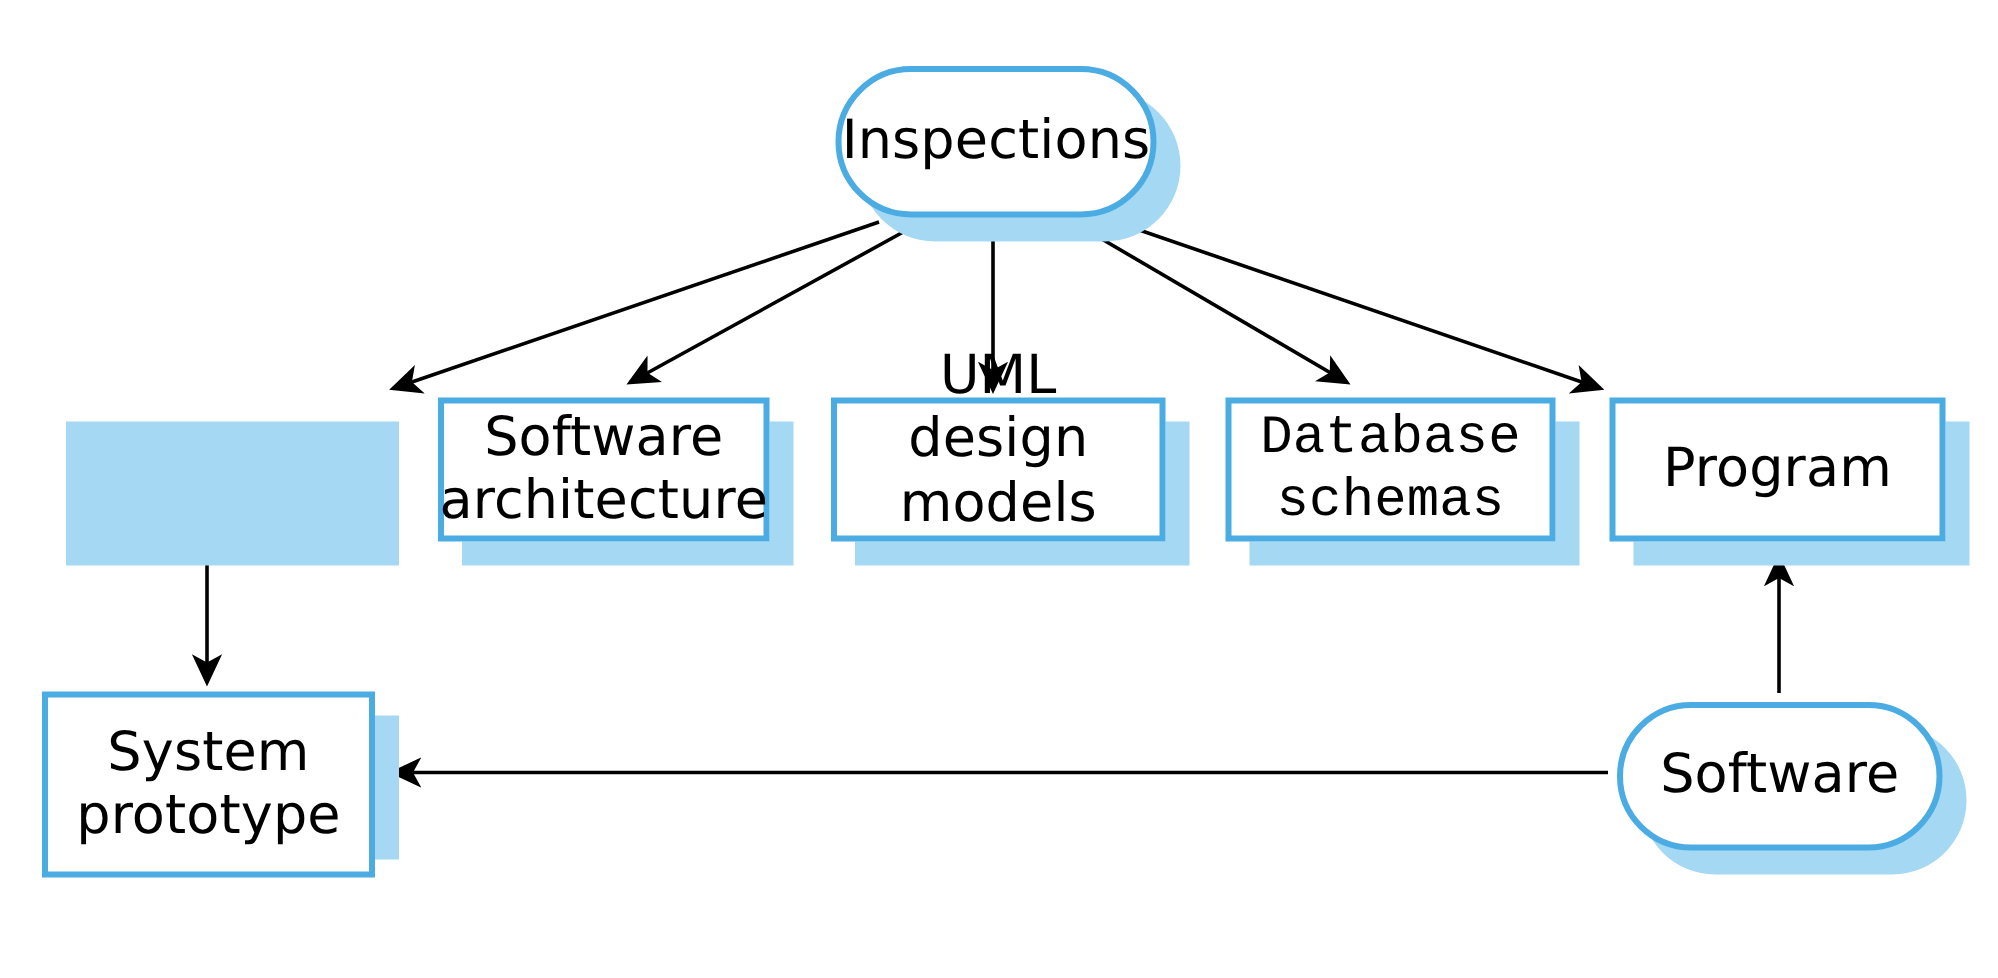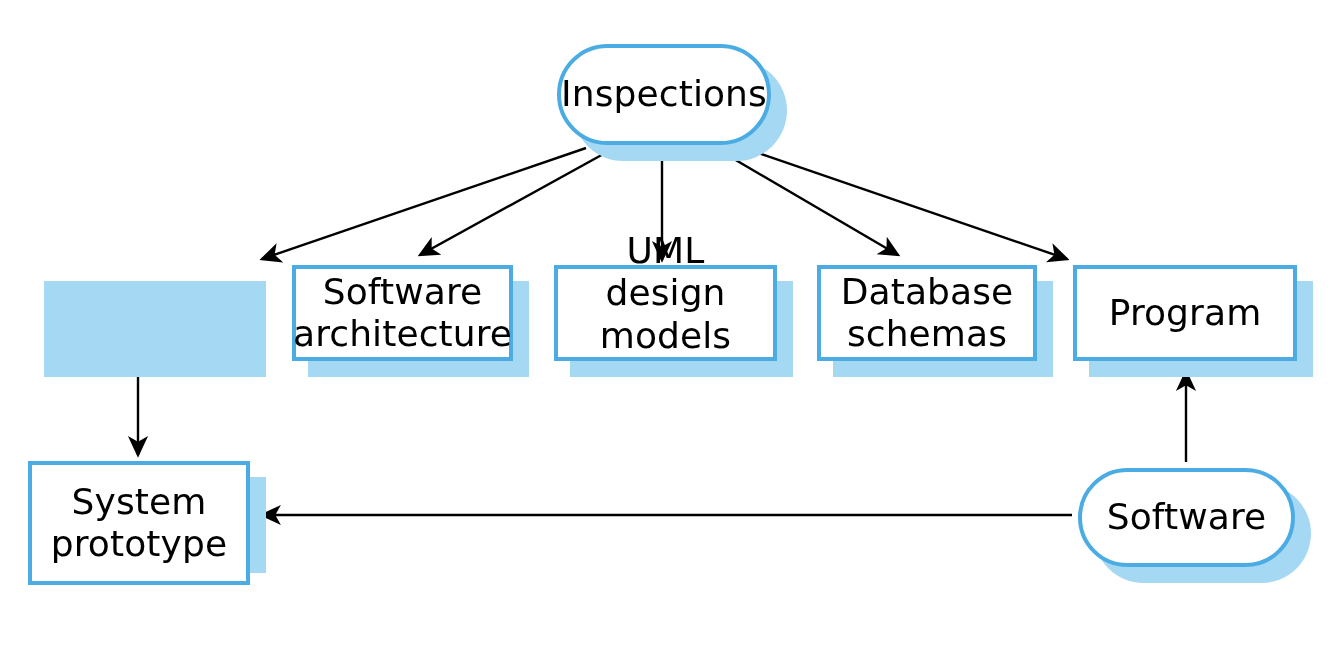--- a/index.html
+++ b/index.html
@@ -97,21 +97,21 @@
   <div class="node rect" style="left:292px; top:265px; width:221px; height:96px;">
     <span class="label">Software
 architecture</span>
   </div>
 
   <div class="node rect" style="left:554px; top:265px; width:223px; height:96px;align-items:flex-end;">
     <span class="label">UML design
 models</span>
   </div>
 
-  <div class="node rect" style="left:817px; top:265px; width:220px; height:96px;">
+  <div class="node rect" style="left:817px; top:265px; width:220px; height:96px;font-family:Liberation Mono, monospace;">
     <span class="label">Database
 schemas</span>
   </div>
 
   <div class="node rect" style="left:1073px; top:265px; width:224px; height:96px;">
     <span class="label">Program</span>
   </div>
 
   <div class="node rect" style="left:28px; top:461px; width:222px; height:124px;">
     <span class="label">System

